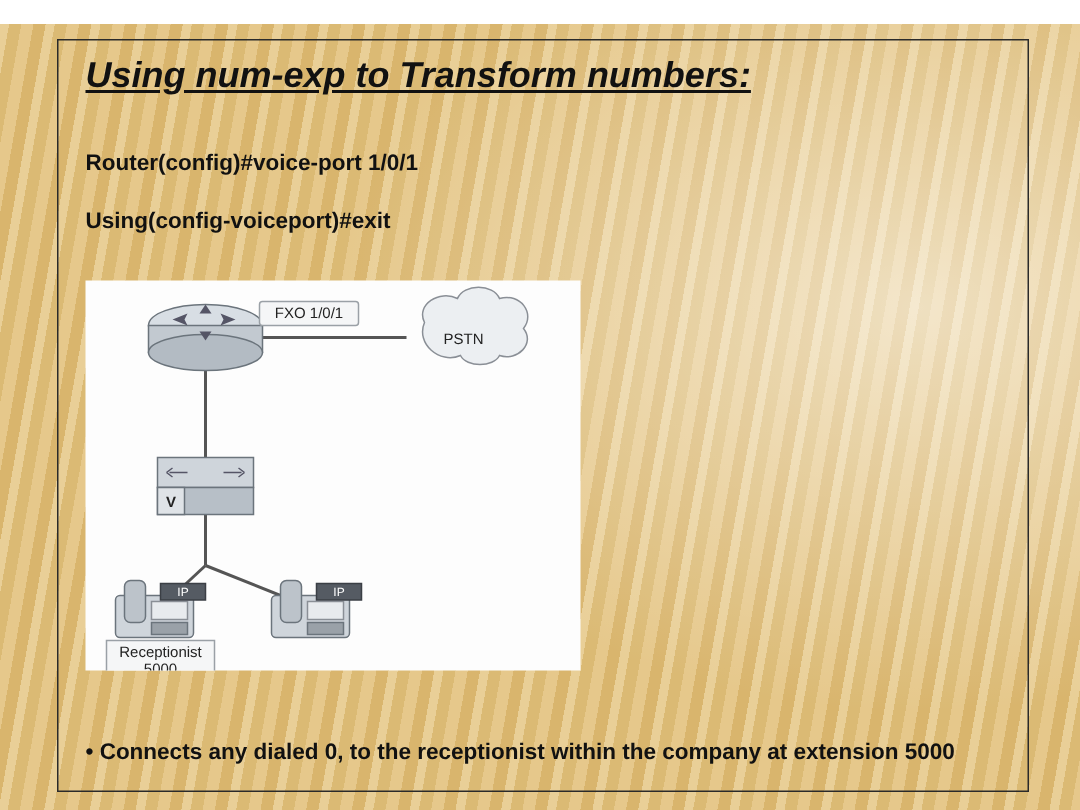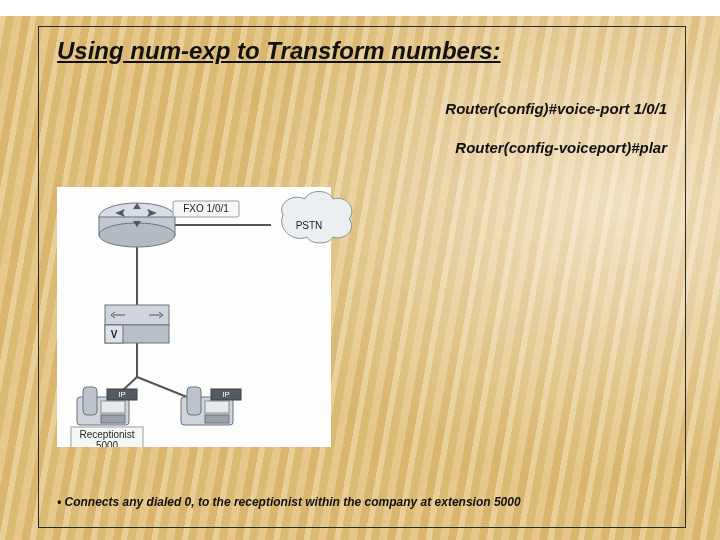--- a/index.html
+++ b/index.html
@@ -39,64 +39,61 @@
     font-size: 24px;
     font-weight: bold;
     font-style: italic;
     text-decoration: underline;
     color: #111;
     margin: 0 0 12px 0;
     line-height: 1.35;
   }
   .codeblock {
     font-size: 15px;
-    font-style: italic;
     font-weight: bold;
     color: #111;
     line-height: 1.3;
     margin-bottom: 10px;
     white-space: pre-line;
-    text-align: right;
   }
   .diagram-wrap {
-    width: 274px;
+    width: 330px;
     height: 260px;
     background: #fdfdfd;
     position: relative;
     margin-top: 2px;
   }
   .diagram-wrap svg { display:block; }
   .dlabel {
     font-family: Arial, Helvetica, sans-serif;
     font-size: 10px;
     fill: #222;
   }
   .footnote {
     position: absolute;
     left: 18px;
     right: 18px;
     bottom: 16px;
-    font-size: 12px;
+    font-size: 15px;
     font-weight: bold;
-    font-style: italic;
     color: #111;
     line-height: 1.3;
   }
 </style>
 </head>
 <body>
 
 <div class="slide">
   <div class="content-box">
 
     <div class="title">Using num-exp to Transform numbers:</div>
 
     <div class="codeblock">
       <div>Router(config)#voice-port 1/0/1</div>
-      <div>Router(config-voiceport)#plar</div>
+      <div>Using(config-voiceport)#exit</div>
     </div>
 
     <div class="diagram-wrap">
       <svg viewBox="0 0 330 260" width="330" height="260">
 
         <line x1="80" y1="52" x2="80" y2="118" stroke="#555" stroke-width="2"></line>
         <line x1="80" y1="155" x2="80" y2="190" stroke="#555" stroke-width="2"></line>
         <line x1="80" y1="190" x2="50" y2="218" stroke="#555" stroke-width="2"></line>
         <line x1="80" y1="190" x2="150" y2="218" stroke="#555" stroke-width="2"></line>
         <line x1="118" y1="38" x2="214" y2="38" stroke="#555" stroke-width="2"></line>

